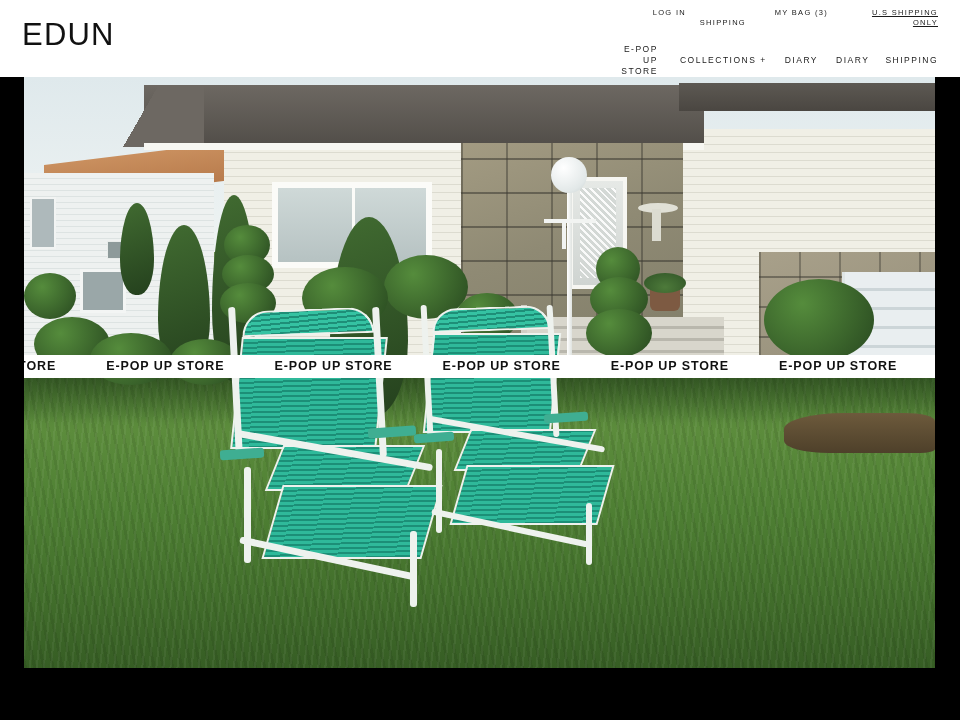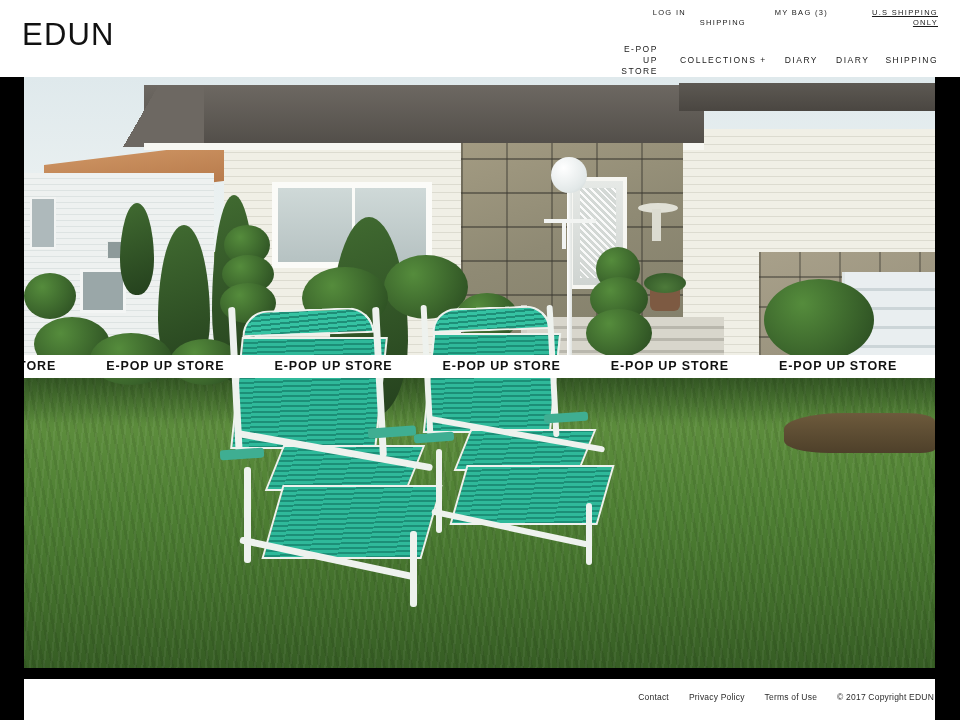--- a/index.html
+++ b/index.html
@@ -468,22 +468,14 @@
         <span class="marquee-item">E-POP UP STORE</span>
         <span class="marquee-item">E-POP UP STORE</span>
         <span class="marquee-item">E-POP UP STORE</span>
         <span class="marquee-item">E-POP UP STORE</span>
         <span class="marquee-item">E-POP UP STORE</span>
         <span class="marquee-item">E-POP UP STORE</span>
         <span class="marquee-item">E-POP UP STORE</span>
       </div>
   </div>
 
-  <footer id="footer">
-    <div id="footer-links">
-      <span class="footer-link">Contact</span>
-      <span class="footer-link">Privacy Policy</span>
-      <span class="footer-link">Terms of Use</span>
-      <span class="footer-link footer-copy">© 2017 Copyright EDUN</span>
-    </div>
-  </footer>
 
 </div>
 
 </body></html>

